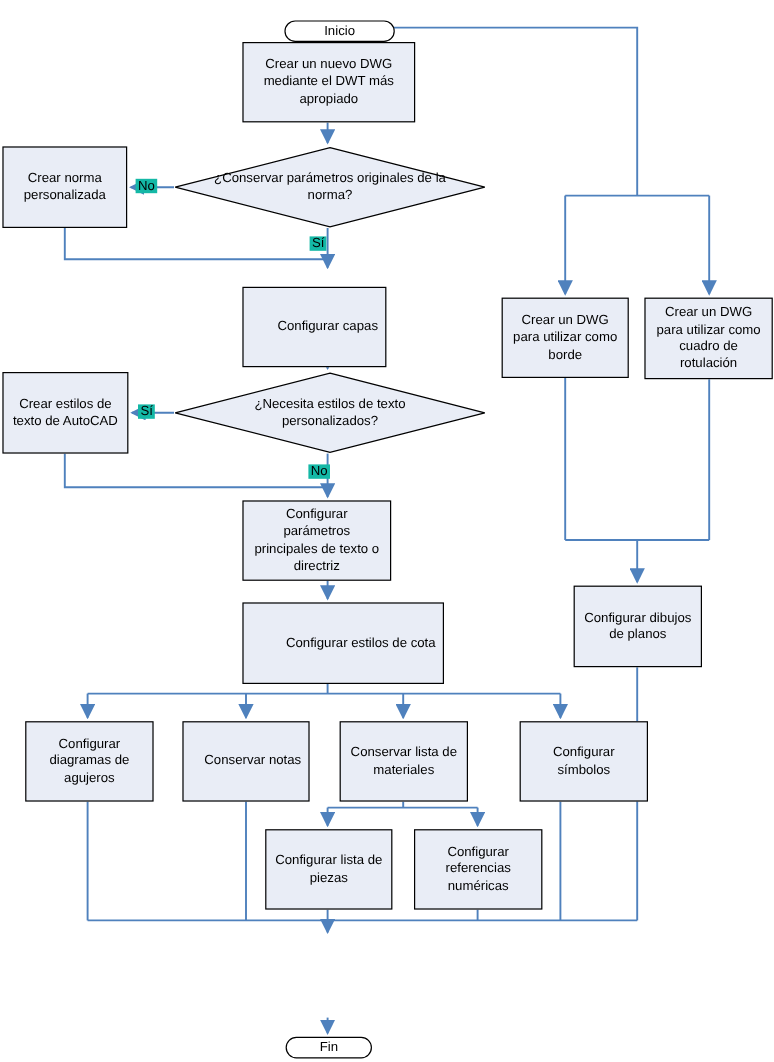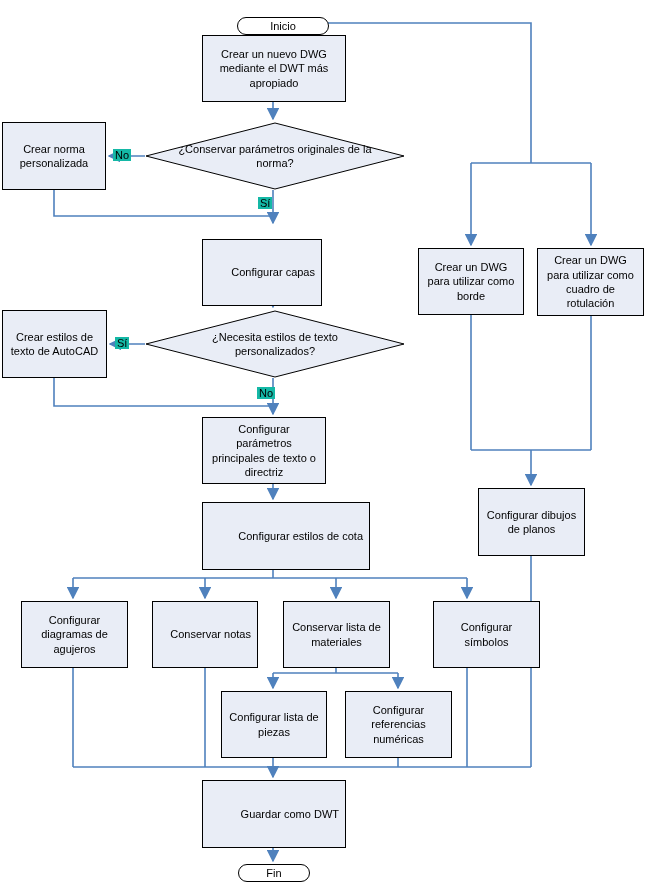--- a/index.html
+++ b/index.html
@@ -119,23 +119,20 @@
   </div>
   <div class="node box" style="left:202px;top:239px;width:120px;height:67px">
     <span>Configurar capas</span>
   </div>
   <div class="node box" style="left:202px;top:417px;width:124px;height:67px">
     <span>Configurar parámetros principales de texto o directriz</span>
   </div>
   <div class="node box" style="left:202px;top:502px;width:168px;height:68px">
     <span>Configurar estilos de cota</span>
   </div>
-  <div class="node box" style="left:202px;top:780px;width:144px;height:68px">
-    <span>Guardar como DWT</span>
-  </div>
 
   <div class="node diamond" style="left:145px;top:122px;width:260px;height:68px">
     <svg class="diamond-shape" viewBox="0 0 260 68" preserveAspectRatio="none">
       <polygon points="130,1 259,34 130,67 1,34"></polygon>
     </svg>
     <span class="diamond-label">¿Conservar parámetros originales de la norma?</span>
   </div>
   <div class="node diamond" style="left:145px;top:310px;width:260px;height:68px">
     <svg class="diamond-shape" viewBox="0 0 260 68" preserveAspectRatio="none">
       <polygon points="130,1 259,34 130,67 1,34"></polygon>

